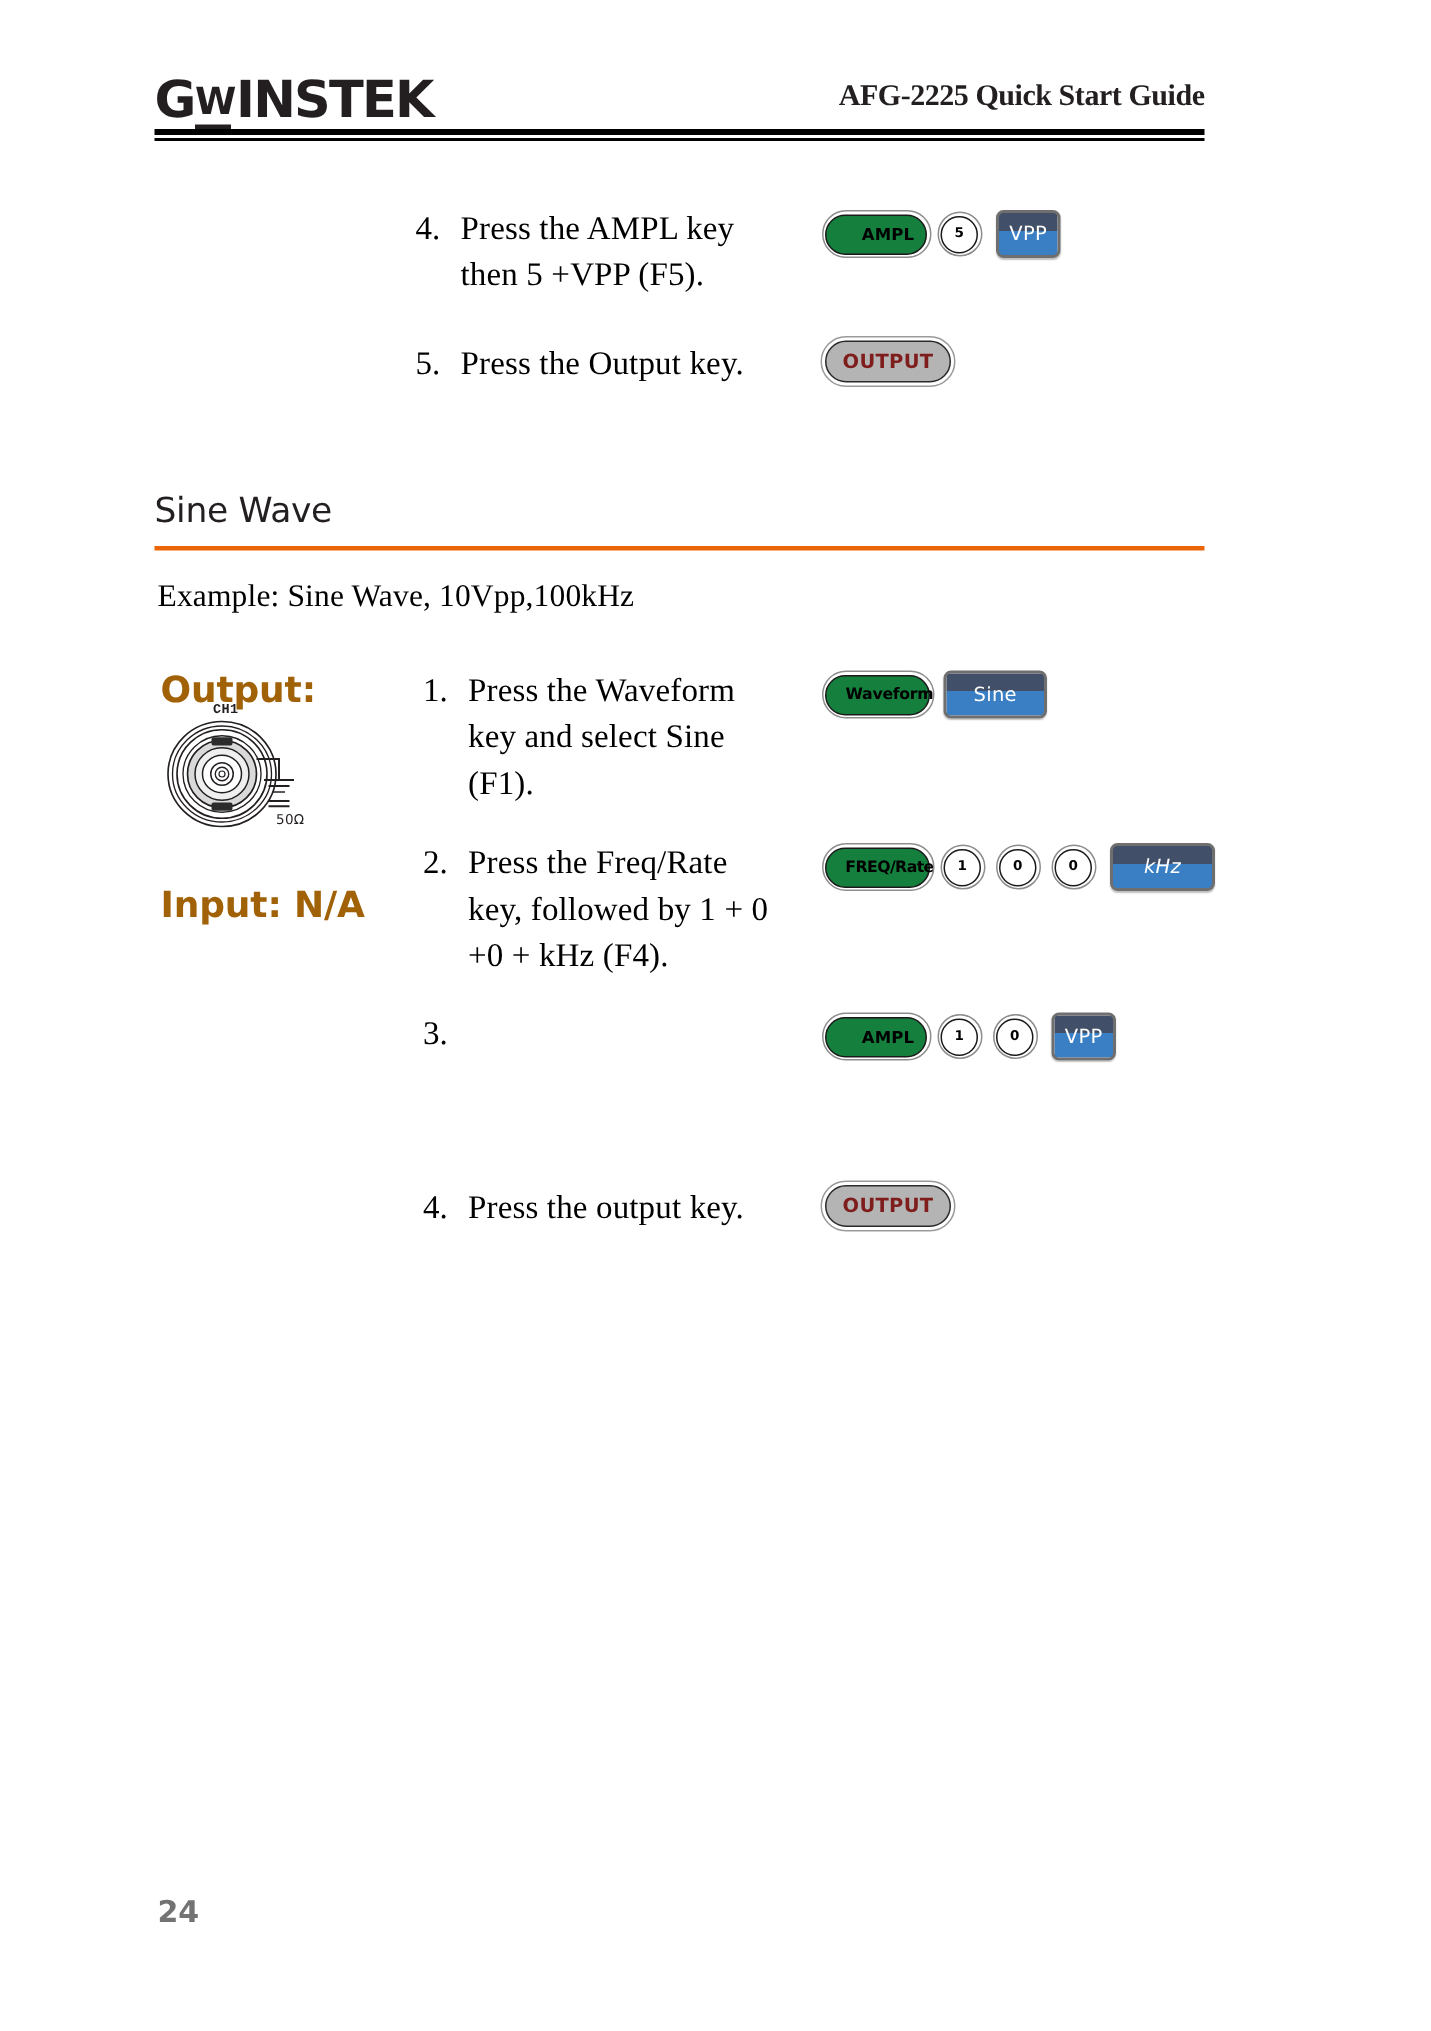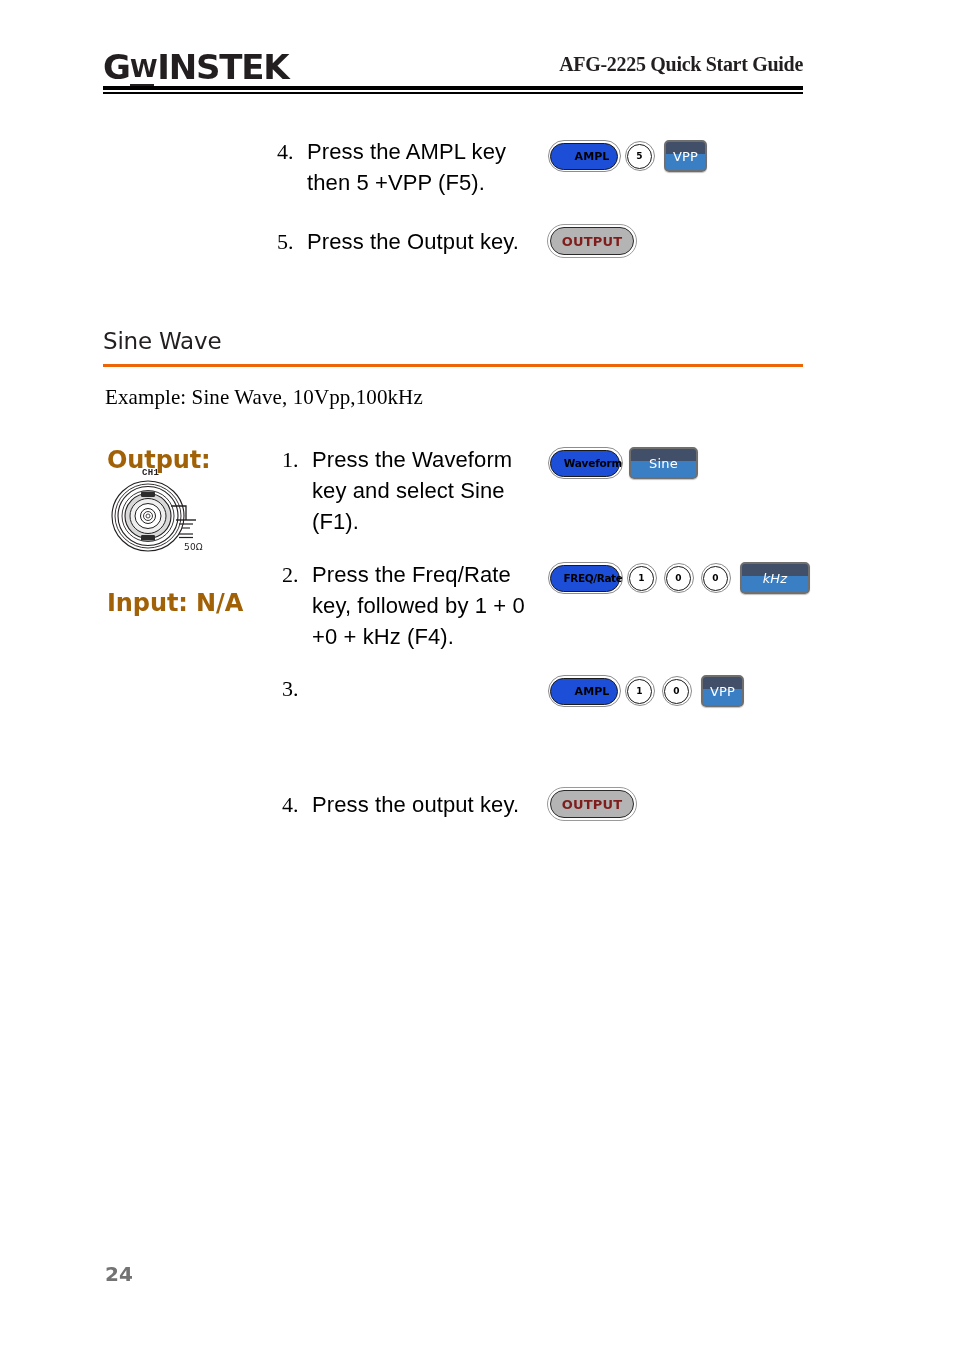--- a/index.html
+++ b/index.html
@@ -95,21 +95,21 @@
   }
   .step-num {
     font-family: "Liberation Serif", serif;
     font-size: 22px;
     line-height: 31px;
     width: 30px;
     flex: 0 0 30px;
     text-align: left;
   }
   .step-text {
-    font-family: Liberation Sans, sans-serif;
+    font-family: Liberation Serif, serif;
     font-size: 22px;
     line-height: 31px;
     letter-spacing: 0.1px;
   }
 
   
   .keys {
     position: absolute;
     display: flex;
     align-items: center;
@@ -119,21 +119,21 @@
   
   .key-pill {
     position: relative;
     display: inline-flex;
     align-items: center;
     justify-content: center;
     box-sizing: border-box;
     height: 27px;
     border-radius: 14px;
     border: 1.4px solid #1a1a1a;
-    background: #1d4ed8;
+    background: #15803d;
     font-family: "DejaVu Sans", sans-serif;
     font-weight: bold;
     font-size: 11px;
     color: #000;
     letter-spacing: 0.1px;
     white-space: nowrap;
     padding-left: 16px;
   }
   .key-pill::before {
     content: "";

